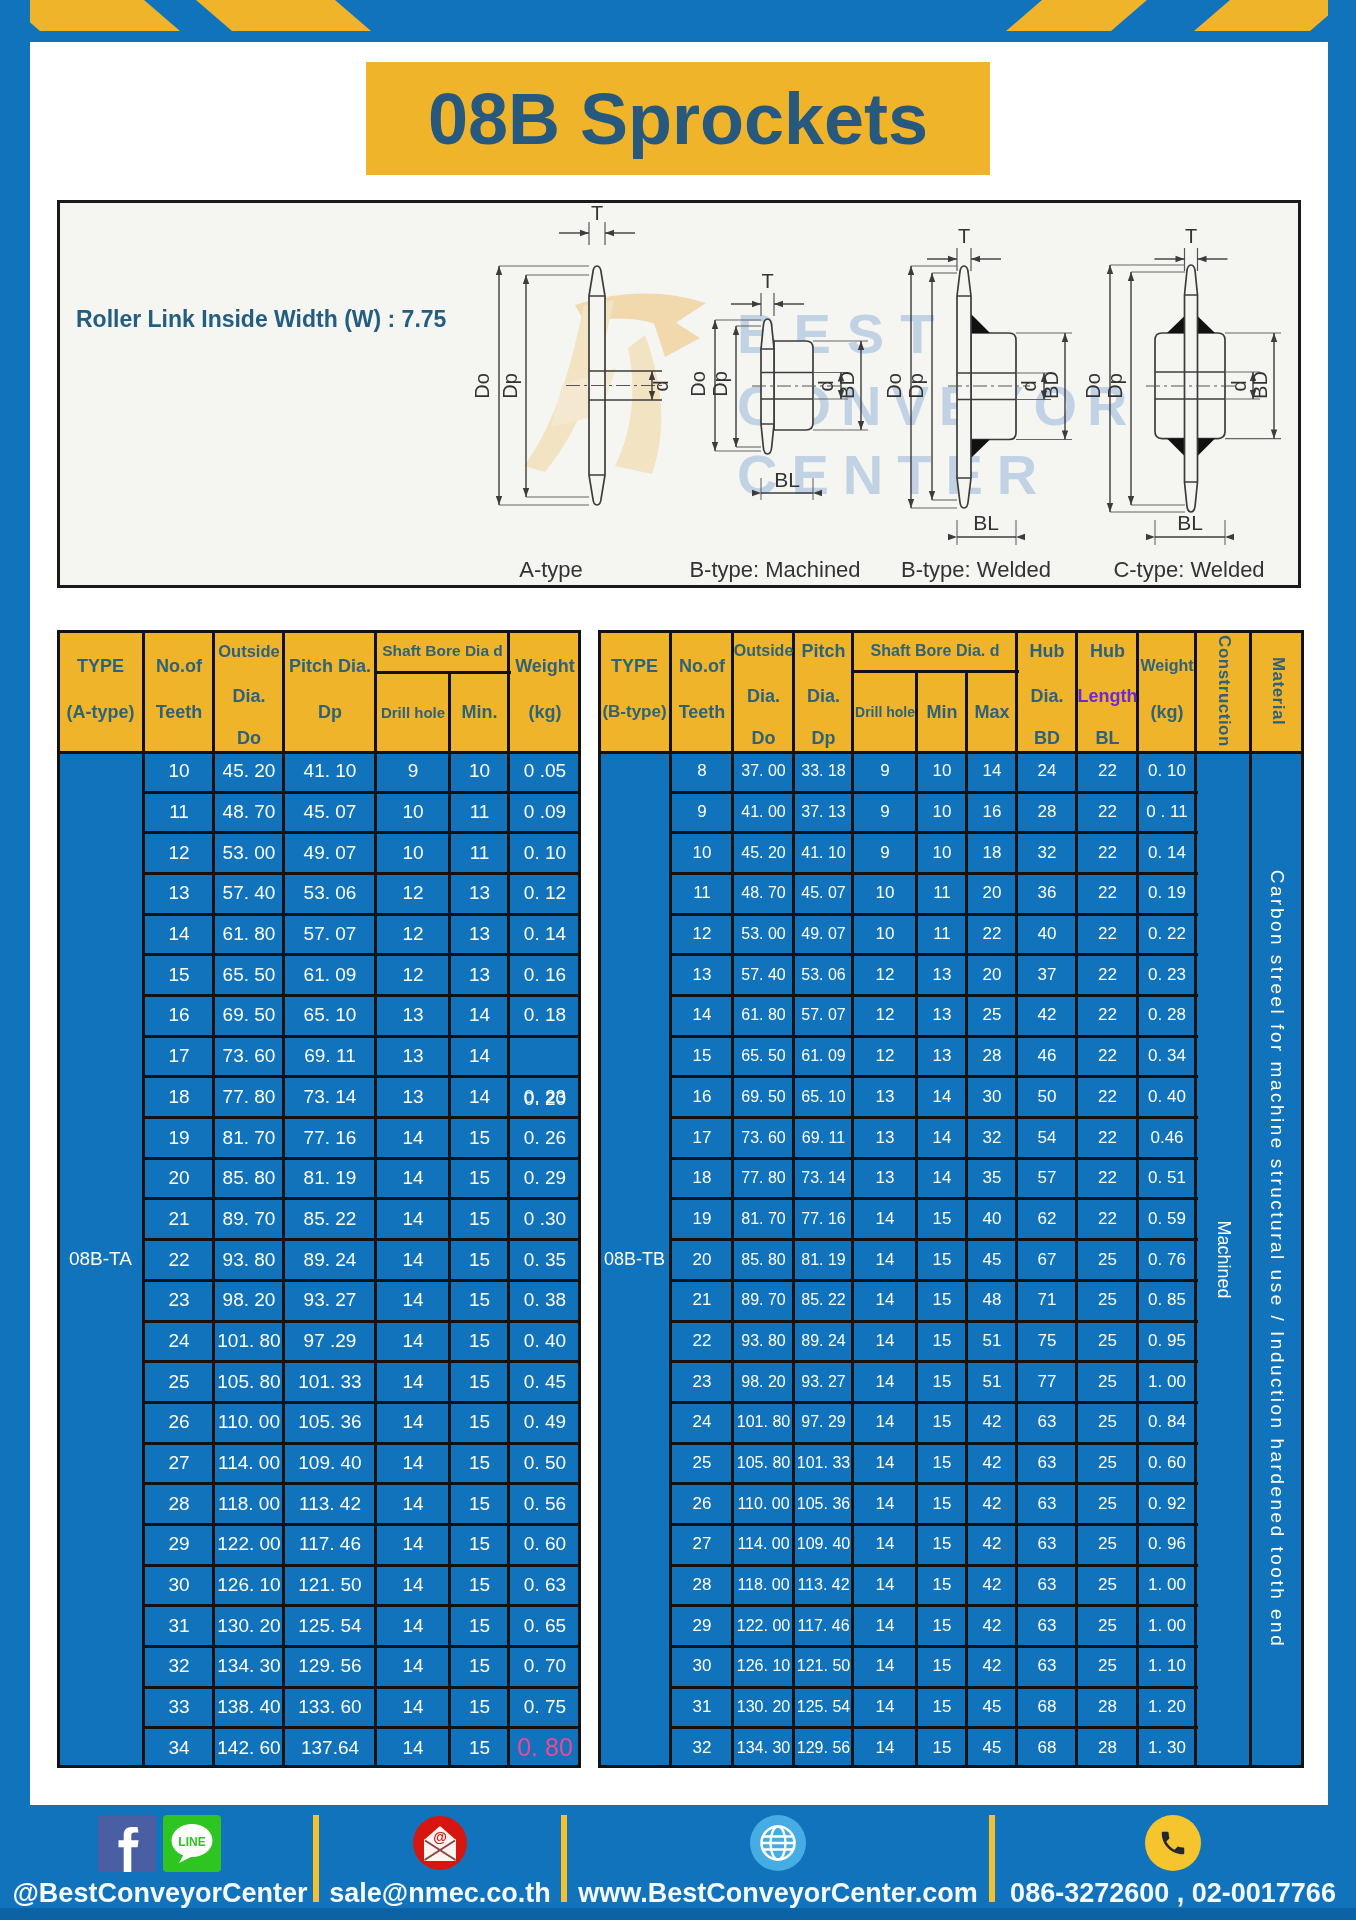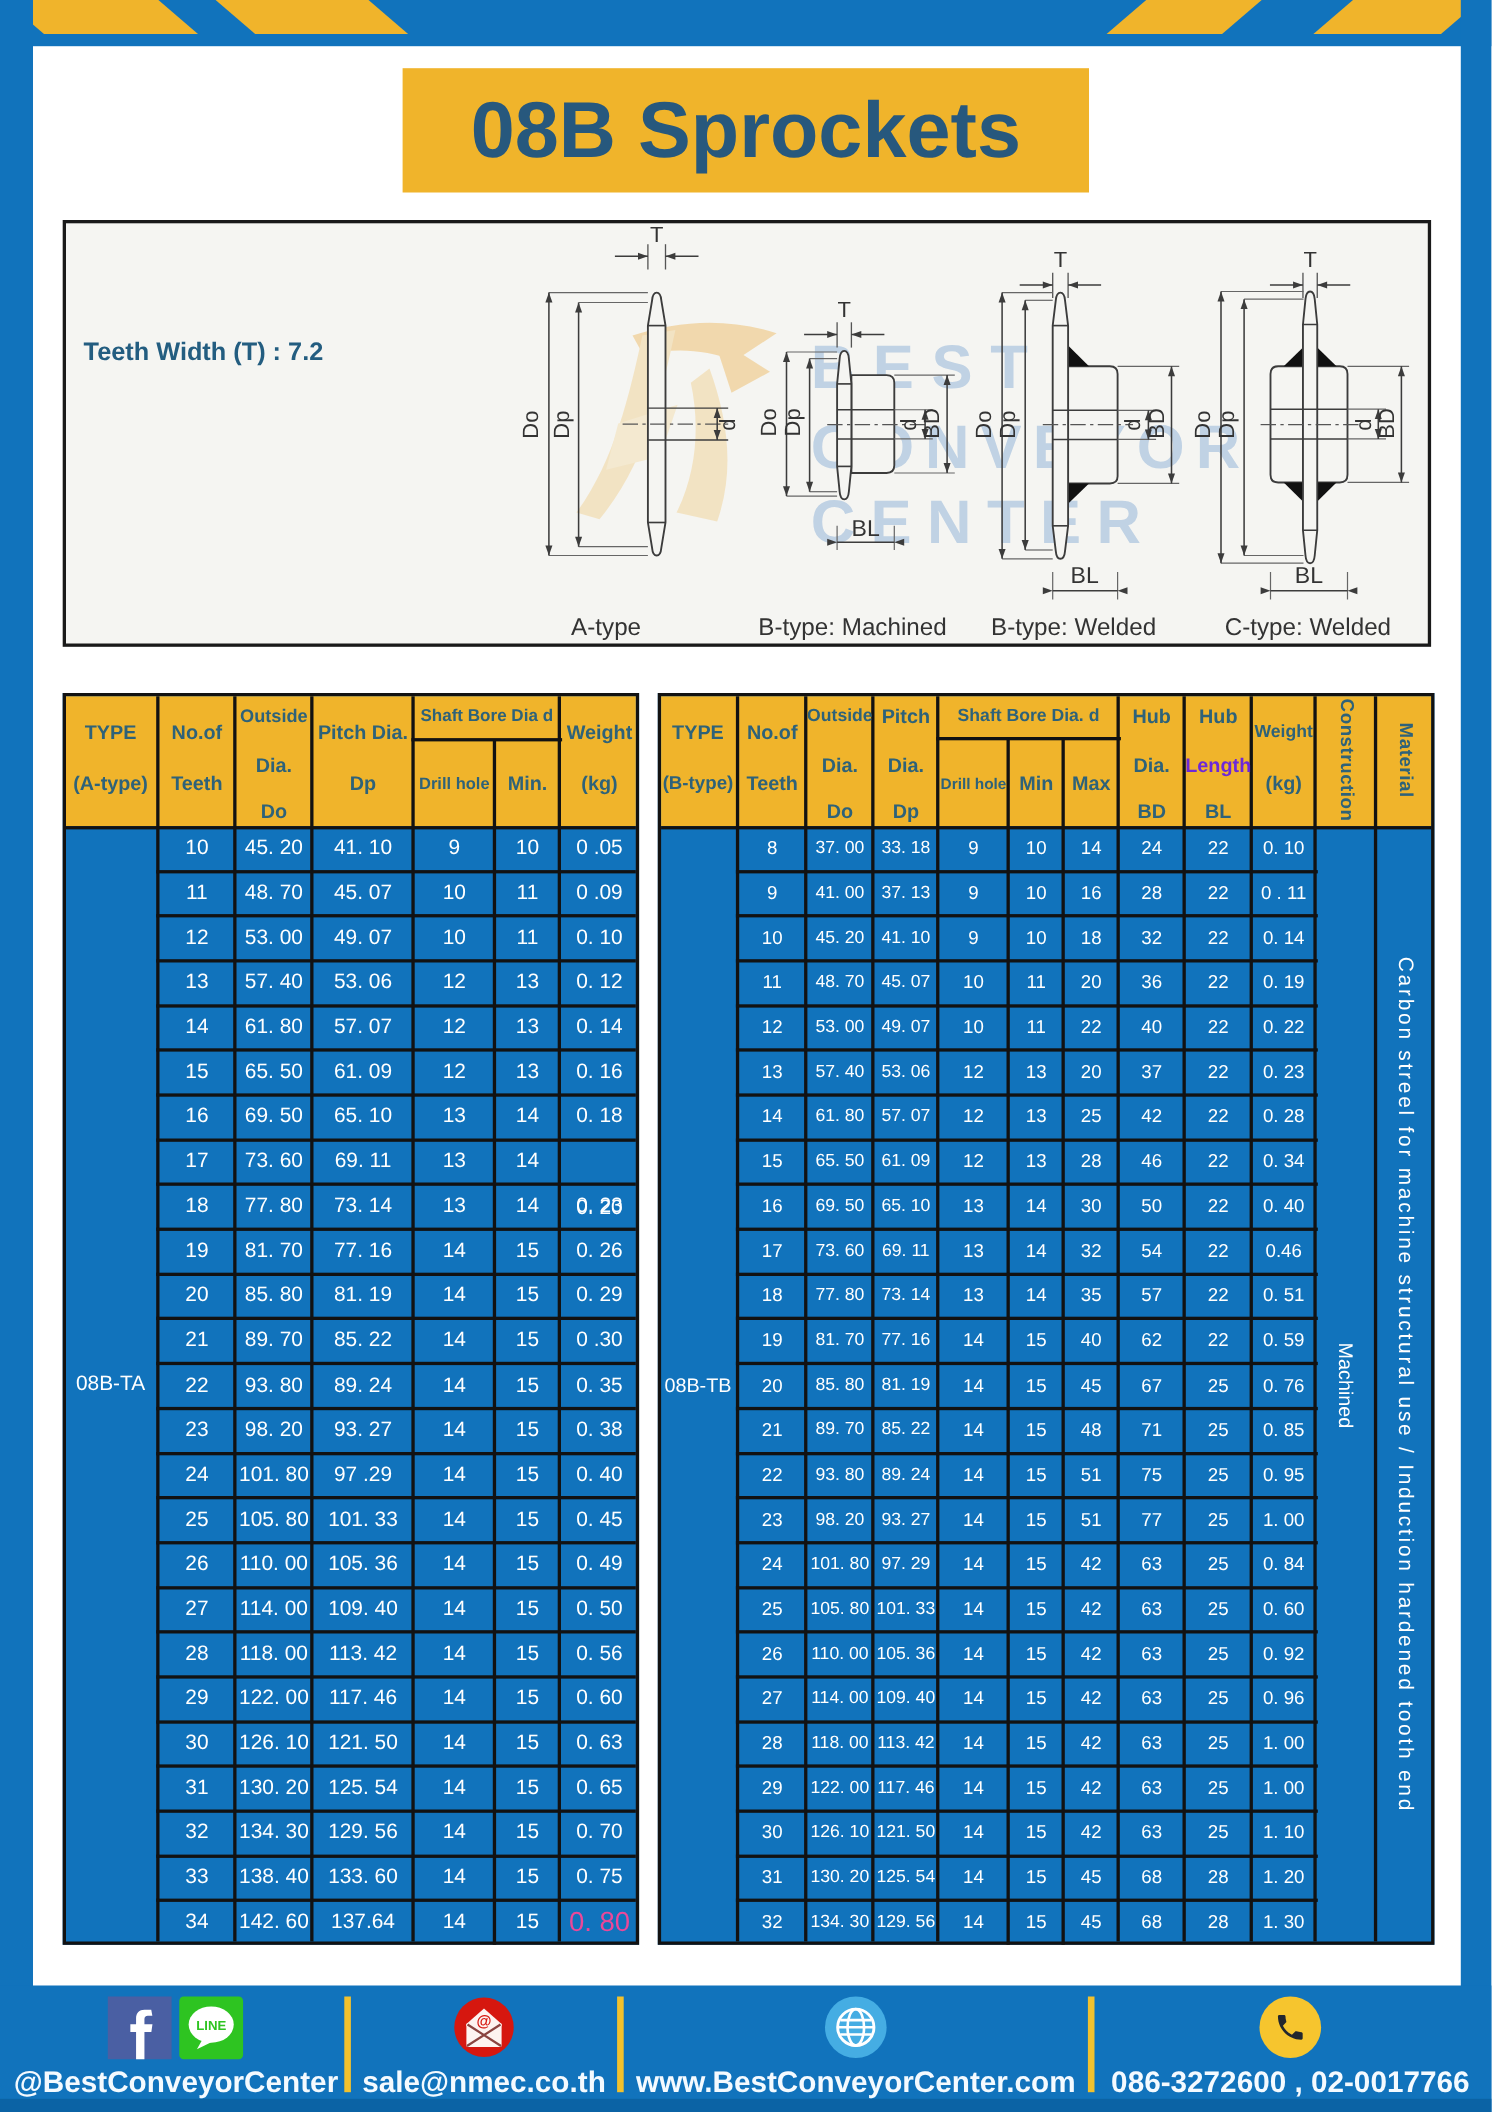--- a/index.html
+++ b/index.html
@@ -20,21 +20,21 @@
 
 <div style="left:1328px;top:0;width:28px;height:1920px;background:#1173BC"></div>
 
 <div style="left:366px;top:62px;width:624px;height:113px;background:#F0B42B"></div>
 
 <div style="position:absolute;left:366px;top:62px;width:624px;height:113px;display:flex;align-items:center;justify-content:center;font-size:72px;font-weight:bold;color:#27587D;white-space:nowrap;">08B Sprockets</div>
 
 <div style="left:57px;top:200px;width:1244px;height:388px;background:#F5F5F2;border:3px solid #1a1a1a"></div>
 
 <div style="left:76px;top:303px;width:400px;font-size:23px;font-weight:bold;color:#235D80;line-height:33px;white-space:nowrap">
-    <div style="position:static">Teeth Width (T)  :  7.2</div>
+    <div style="position:static">Roller Link Inside Width (W)  :  7.75</div>
   </div>
 
 <svg style="left:57px;top:200px" width="1244" height="388" viewBox="57 200 1244 388">
 
 <g opacity="0.45">
       <path d="M575,305 C615,292 660,288 706,303 L668,328 C640,317 610,316 585,323 Z" fill="#EDB75B"></path>
       <path d="M614,300 C602,355 588,420 545,472 L524,466 C558,420 572,360 584,305 Z" fill="#F0CE8C"></path>
       <path d="M645,335 C662,382 668,428 652,474 L615,466 C634,428 636,385 628,348 Z" fill="#F0CE8C"></path>
       <path d="M562,385 L616,368 L600,415 L551,427 Z" fill="#F3DCA8"></path>
       <path d="M648,305 L700,338 L665,357 Z" fill="#EDB75B"></path>

